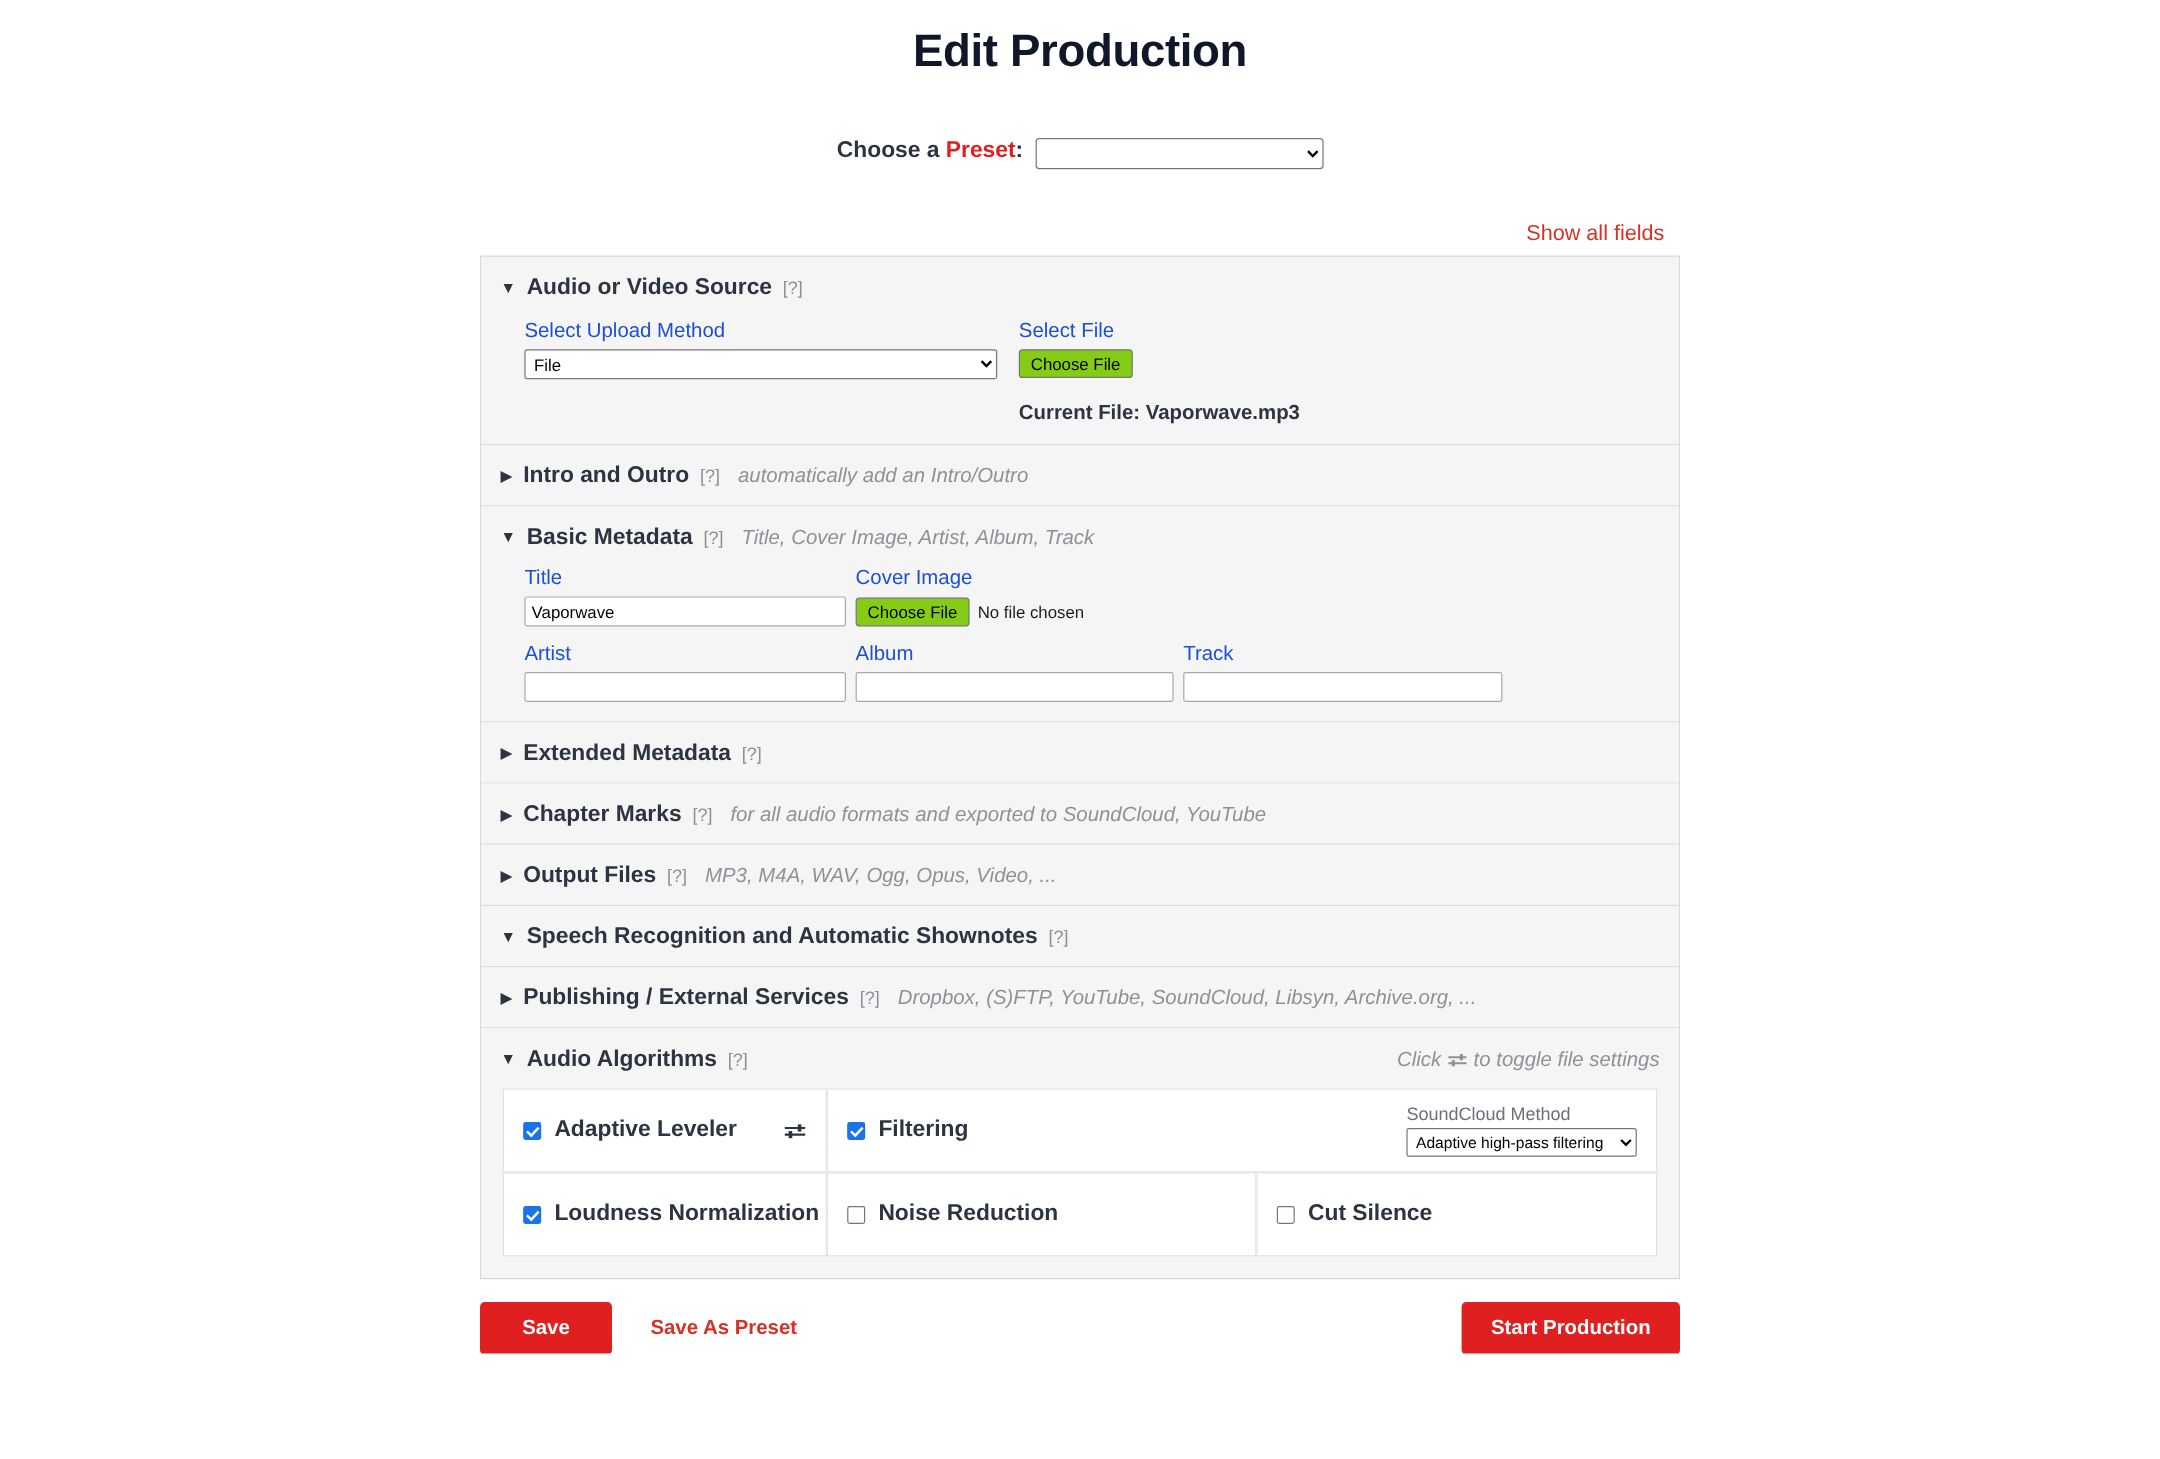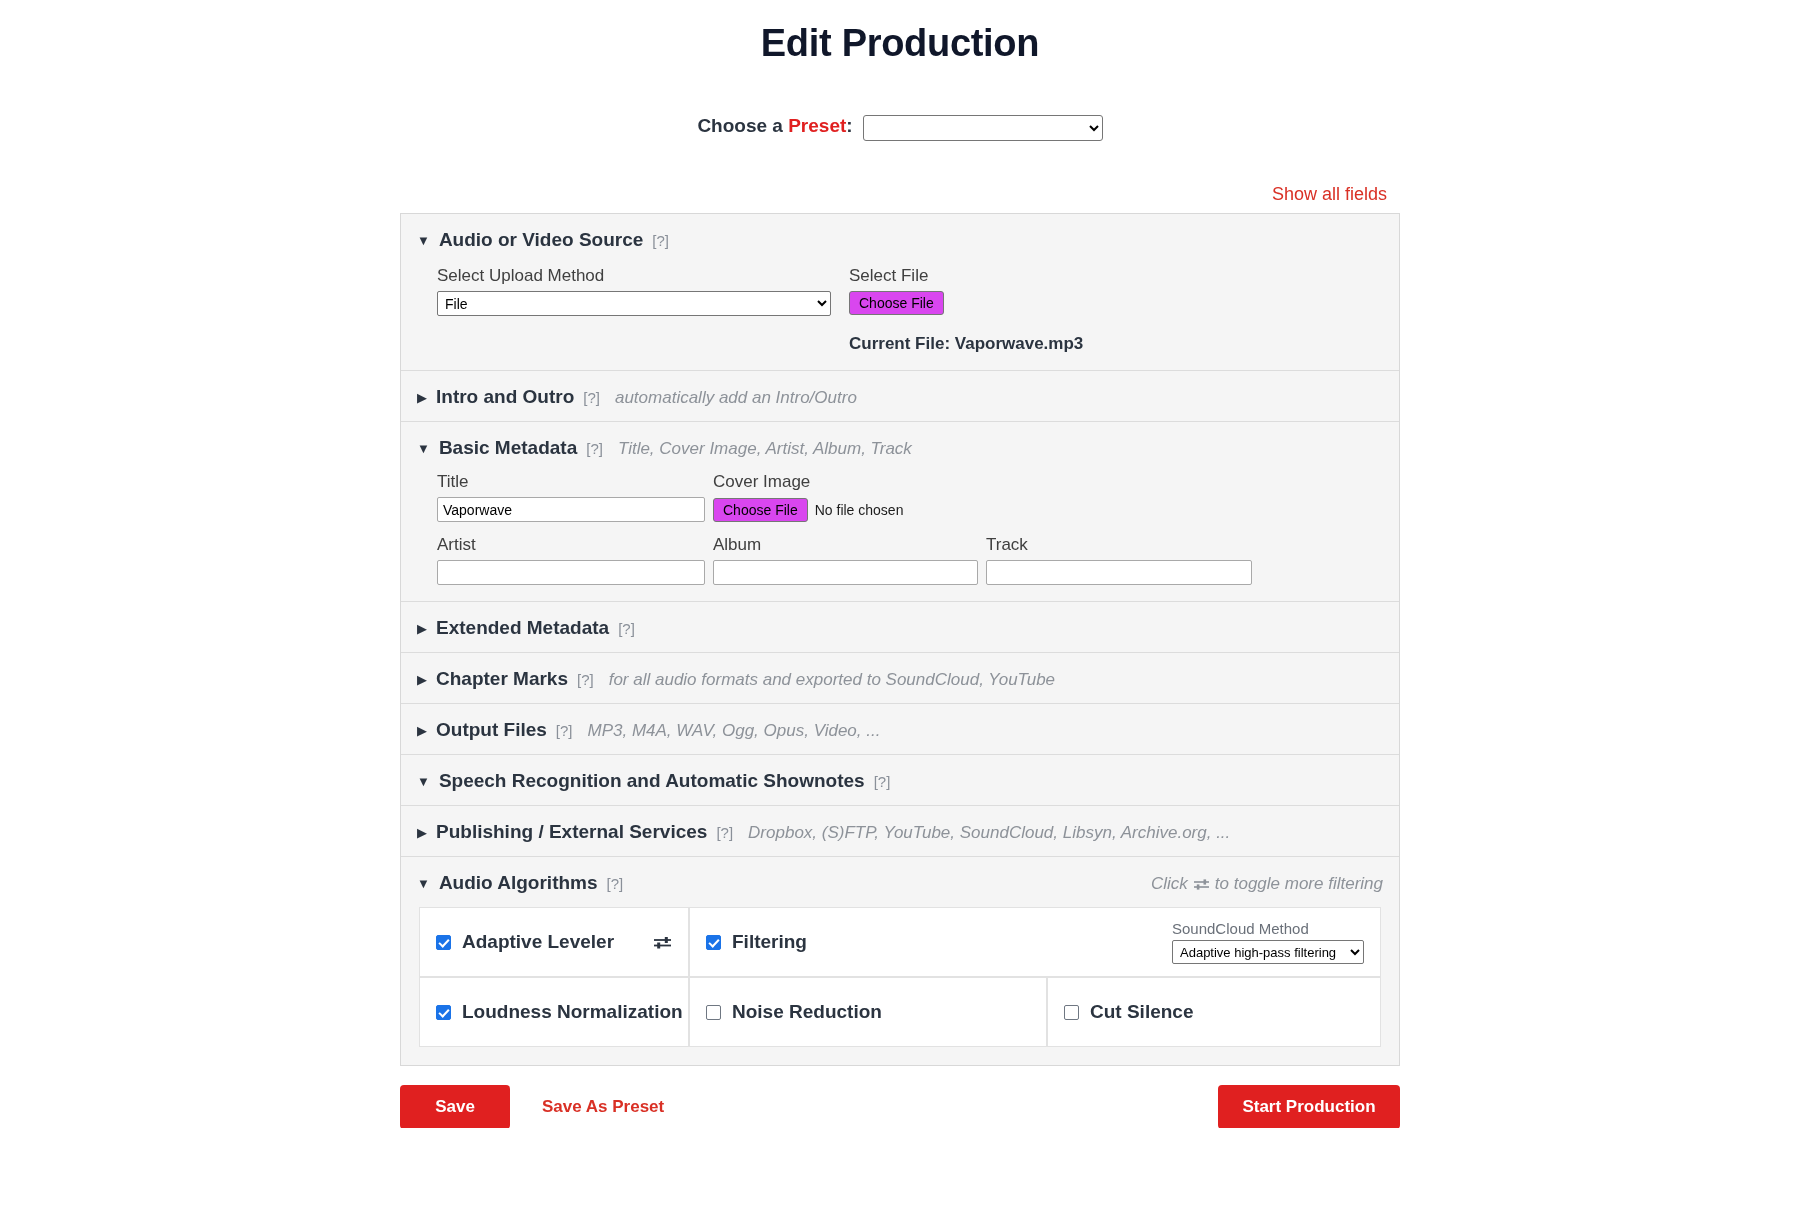--- a/index.html
+++ b/index.html
@@ -115,39 +115,39 @@
   .src-grid {
     display: flex;
     gap: 18px;
     padding-left: 20px;
     padding-top: 2px;
   }
   .src-left { width: 394px; }
   .src-right { }
   .fld-label {
     font-size: 17px;
-    color: #404040;
+    color: #1d4ed8;
     margin-bottom: 5px;
   }
   .upload-select {
     width: 394px;
     height: 25px;
     font-size: 14px;
     font-family: "Liberation Sans", sans-serif;
     border: 1px solid #767676;
     border-radius: 2px;
     background: #ffffff;
     color: #000;
     padding: 1px 3px;
   }
   .choose-btn {
     font-family: "Liberation Sans", sans-serif;
     font-size: 14px;
     padding: 3px 9px;
-    background: #d946ef;
+    background: #84cc16;
     border: 1px solid #767676;
     border-radius: 3px;
     color: #000;
     cursor: pointer;
   }
   .current-file {
     margin-top: 19px;
     font-size: 17px;
     font-weight: bold;
     color: #2b3440;
@@ -436,21 +436,21 @@
         <div class="algo-hint">
           <span>Click</span>
           <span class="sliders-icon">
             <svg width="17" height="13" viewBox="0 0 17 13" aria-hidden="true">
               <line x1="1" y1="4" x2="16" y2="4" stroke="#8d9299" stroke-width="1.6"></line>
               <line x1="1" y1="9" x2="16" y2="9" stroke="#8d9299" stroke-width="1.6"></line>
               <rect x="10.5" y="1.4" width="2.6" height="5.2" fill="#8d9299"></rect>
               <rect x="3.8" y="6.4" width="2.6" height="5.2" fill="#8d9299"></rect>
             </svg>
           </span>
-          <span>to toggle more filtering</span>
+          <span>to toggle file settings</span>
         </div>
       </div>
 
       <div class="algo-grid">
         <div class="algo-line first">
 
           <div class="algo-cell c1">
             <div class="cell-left">
               <span class="cbx on"></span>
               <span class="algo-label">Adaptive Leveler</span>

